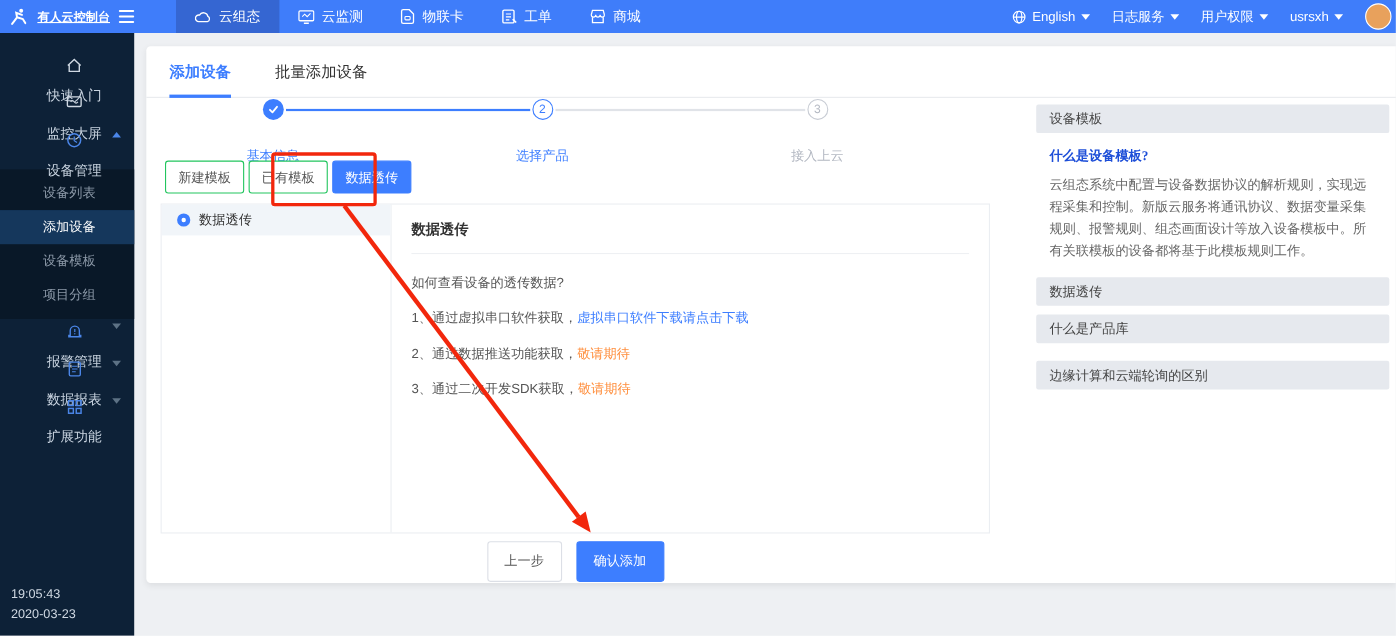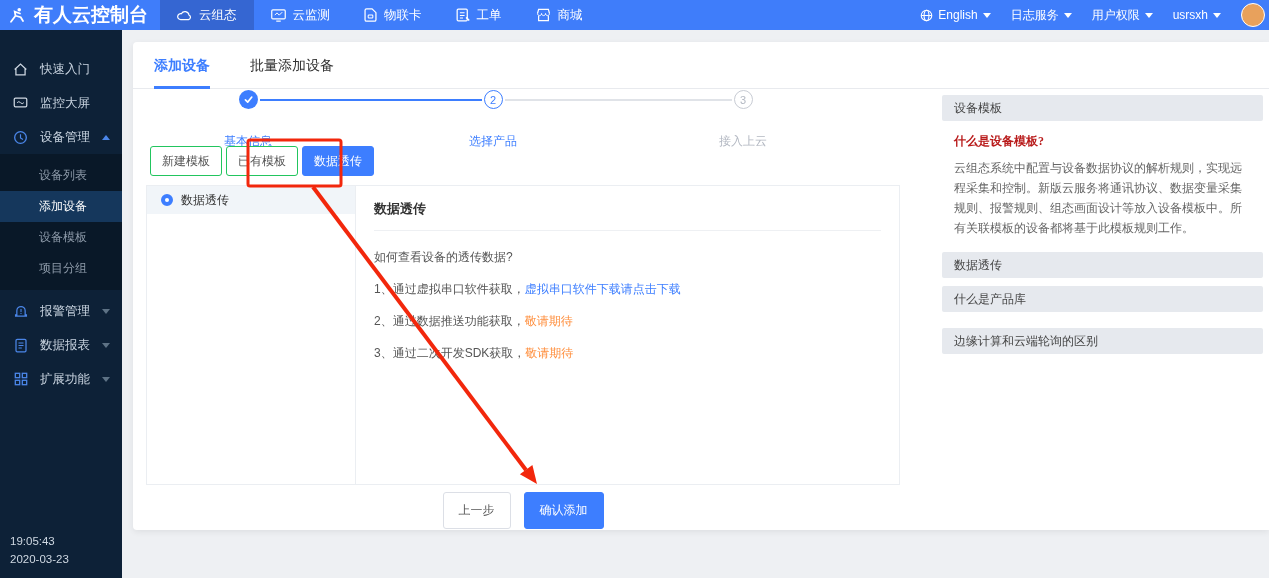--- a/index.html
+++ b/index.html
@@ -2,34 +2,34 @@
 <html><head>
 <meta charset="utf-8">
 <style>
   * { margin:0; padding:0; box-sizing:border-box; }
   html,body { width:1269px; height:578px; overflow:hidden; }
   body { font-family:"Liberation Sans","DejaVu Sans",sans-serif; background:#eef0f3; position:relative; font-size:12px; color:#333; }
 
   
   .topbar { position:absolute; left:0; top:0; width:1269px; height:30px; background:#3f7dfa; display:flex; align-items:center; color:#fff; z-index:5; }
   .logo-wrap { display:flex; align-items:center; gap:8px; padding-left:8px; width:152px; flex:none; }
-  .logo-title { font-size:19px; font-weight:bold; white-space:nowrap; }
+  .logo-title { font-size:11px; font-weight:bold; white-space:nowrap;text-decoration:underline; }
   .hamburger { width:14px; display:flex; flex-direction:column; gap:3px; cursor:pointer; }
   .hamburger span { display:block; height:2px; background:#fff; border-radius:1px; }
   .topnav { display:flex; align-items:stretch; height:30px; margin-left:8px; }
   .topnav-item { display:flex; align-items:center; gap:7px; padding:0 17px; font-size:12.5px; cursor:pointer; white-space:nowrap; }
   .topnav-item.active { background:#3566d2; }
   .topbar-right { margin-left:auto; display:flex; align-items:center; gap:20px; padding-right:4px; }
   .tb-link { display:flex; align-items:center; gap:5px; cursor:pointer; white-space:nowrap; font-size:12px; }
   .caret-down { width:0; height:0; border-left:4px solid transparent; border-right:4px solid transparent; border-top:5px solid #fff; display:inline-block; }
   .avatar { width:24px; height:24px; border-radius:50%; background:#e8a15c; border:1px solid #fff; flex:none; }
 
   
   .sidebar { position:absolute; left:0; top:30px; width:122px; height:548px; background:#0d2137; color:#c9d4e0; z-index:4; }
-  .side-item { height:34px; display:flex; align-items:center; gap:12px; padding-left:13px; font-size:12.5px; cursor:pointer; position:relative; }
+  .side-item { height:34px; display:flex; align-items:center; gap:12px; padding-left:13px; font-size:12.5px; cursor:pointer; position:relative;flex-direction:column; }
   .side-item .icon { width:15px; height:15px; flex:none; display:flex; align-items:center; justify-content:center; }
   .side-caret-up { position:absolute; right:12px; width:0; height:0; border-left:4px solid transparent; border-right:4px solid transparent; border-bottom:5px solid #4b86e8; }
   .side-caret-down { position:absolute; right:12px; width:0; height:0; border-left:4px solid transparent; border-right:4px solid transparent; border-top:5px solid #5d7285; }
   .submenu { background:#091828; padding:6px 0; }
   .submenu-item { height:31px; line-height:31px; padding-left:39px; font-size:12px; color:#8d9aa9; cursor:pointer; }
   .submenu-item.active { background:#15375c; color:#fff; }
   .side-clock { position:absolute; left:10px; bottom:10px; color:#cfd8e2; font-size:11.5px; line-height:18px; }
 
   
   .card { position:absolute; left:133px; top:42px; width:1136px; height:488px; background:#fff; border-radius:4px 0 0 4px; box-shadow:0 2px 6px rgba(0,0,0,.07); }
@@ -70,21 +70,21 @@
 
   
   .footer-btns { position:absolute; left:0; top:450px; width:780px; display:flex; justify-content:center; gap:13px; }
   .btn { height:37px; border-radius:3px; font-size:12px; cursor:pointer; border:1px solid #dcdfe6; background:#fff; color:#555; padding:0 15px; }
   .btn.primary { background:#3d7eff; border-color:#3d7eff; color:#fff; }
 
   
   .help-col { position:absolute; left:809px; top:53px; width:321px; }
   .help-header { height:26px; line-height:26px; background:#e6e9ee; border-radius:2px; padding-left:12px; font-size:12px; color:#444; cursor:pointer; }
   .help-body { padding:12px 12px 14px 12px; }
-  .help-q { font-weight:bold; color:#b91c1c; margin-bottom:8px;font-family:Liberation Serif, serif; }
+  .help-q { font-weight:bold; color:#1d4ed8; margin-bottom:8px;font-family:Liberation Serif, serif; }
   .help-p { color:#666; line-height:20px; }
   .help-gap { height:8px; }
 
   
   .annot { position:absolute; left:0; top:0; width:1269px; height:578px; pointer-events:none; z-index:20; }
 
   svg.ic { display:block; }
 </style>
 </head>
 <body>

